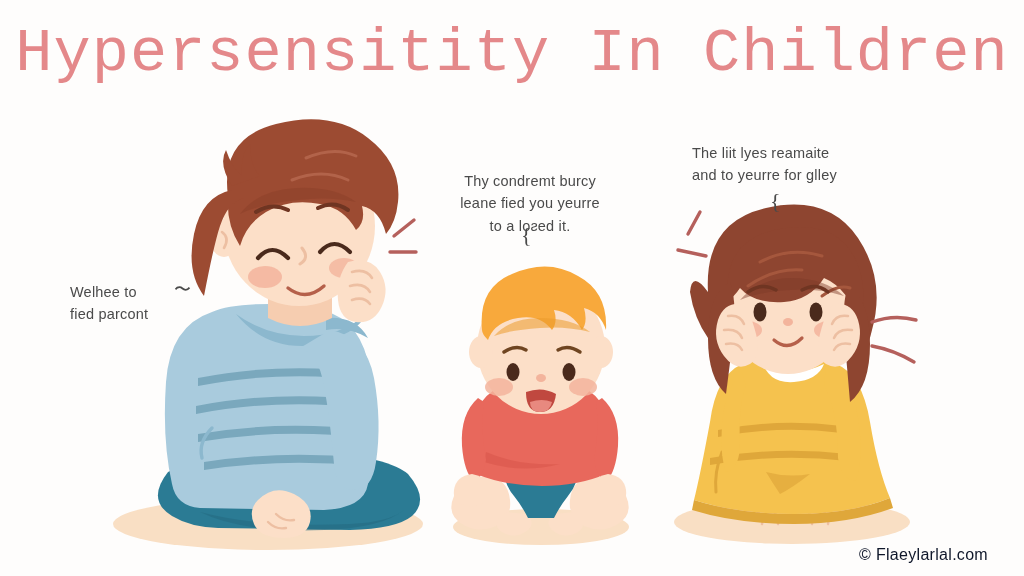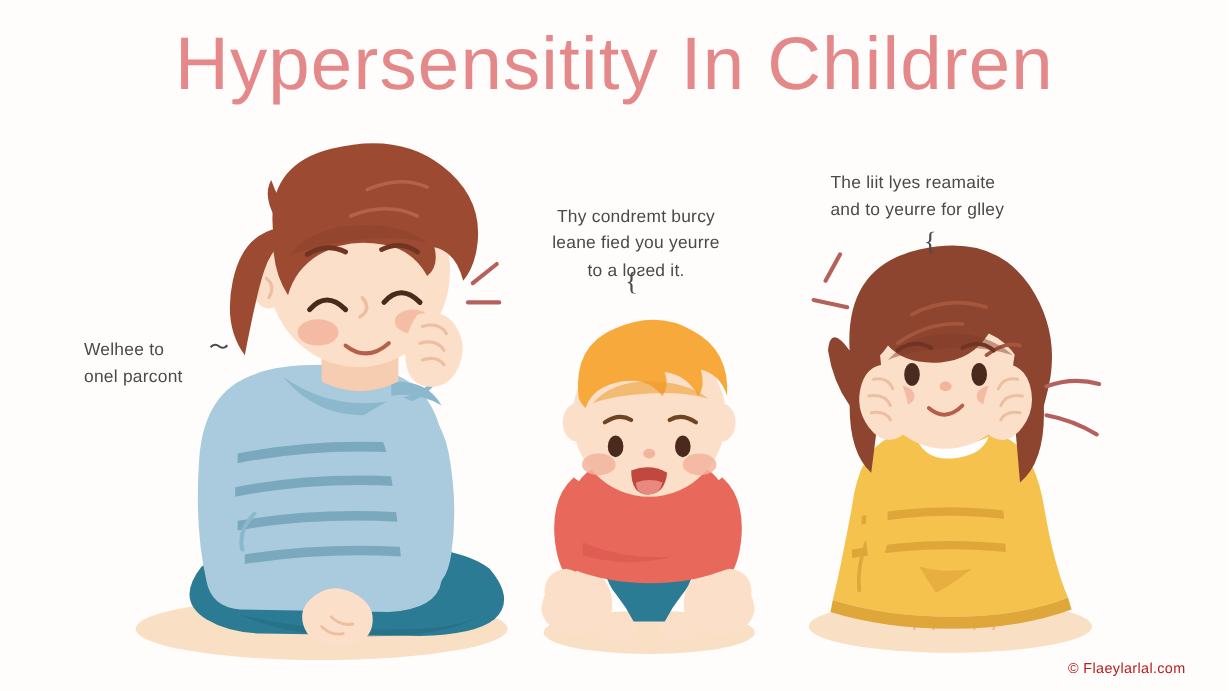--- a/index.html
+++ b/index.html
@@ -16,21 +16,21 @@
     height: 576px;
     background: #fefdfc;
     overflow: hidden;
   }
   .title {
     position: absolute;
     top: 18px;
     left: 0;
     width: 1024px;
     text-align: center;
-    font-family: Liberation Sans, sans-serif;
+    font-family: Liberation Mono, monospace;
     font-size: 62px;
     font-weight: 400;
     letter-spacing: 1px;
     color: #e4888a;
     white-space: nowrap;
   }
   .note {
     position: absolute;
     font-family: "Liberation Sans", sans-serif;
     font-size: 14.5px;
@@ -48,22 +48,22 @@
     font-family: "Liberation Serif", serif;
   }
   .sq-left   { left: 174px; top: 278px;  font-size: 17px; }
   .sq-middle { left: 521px; top: 222px;  font-size: 22px; }
   .sq-right  { left: 770px; top: 188px;  font-size: 22px; }
   .watermark {
     position: absolute;
     right: 36px;
     bottom: 12px;
     font-family: "Liberation Sans", sans-serif;
-    font-size: 12px;
-    color: #b91c1c;
+    font-size: 16px;
+    color: #0f172a;
     letter-spacing: .3px;
   }
   svg.art {
     position: absolute;
     left: 0; top: 0;
     width: 1024px;
     height: 576px;
   }
 </style>
 </head>
@@ -258,21 +258,21 @@
     <g stroke="#b5605c" stroke-width="3.4" stroke-linecap="round" fill="none">
       <path d="M872 322 q22 -8 44 -2"></path>
       <path d="M872 346 q22 4 42 16"></path>
     </g>
 
   </svg>
 
   <div class="title">Hypersensitity In Children</div>
 
   <div class="note note-left">Welhee to
-onel parcont</div>
+fied parcont</div>
   <div class="squiggle sq-left">〜</div>
 
   <div class="note note-middle">Thy condremt burcy
 leane fied you yeurre
 to a loƨed it.</div>
   <div class="squiggle sq-middle">{</div>
 
   <div class="note note-right">The liit lyes reamaite
 and to yeurre for glley</div>
   <div class="squiggle sq-right">{</div>

